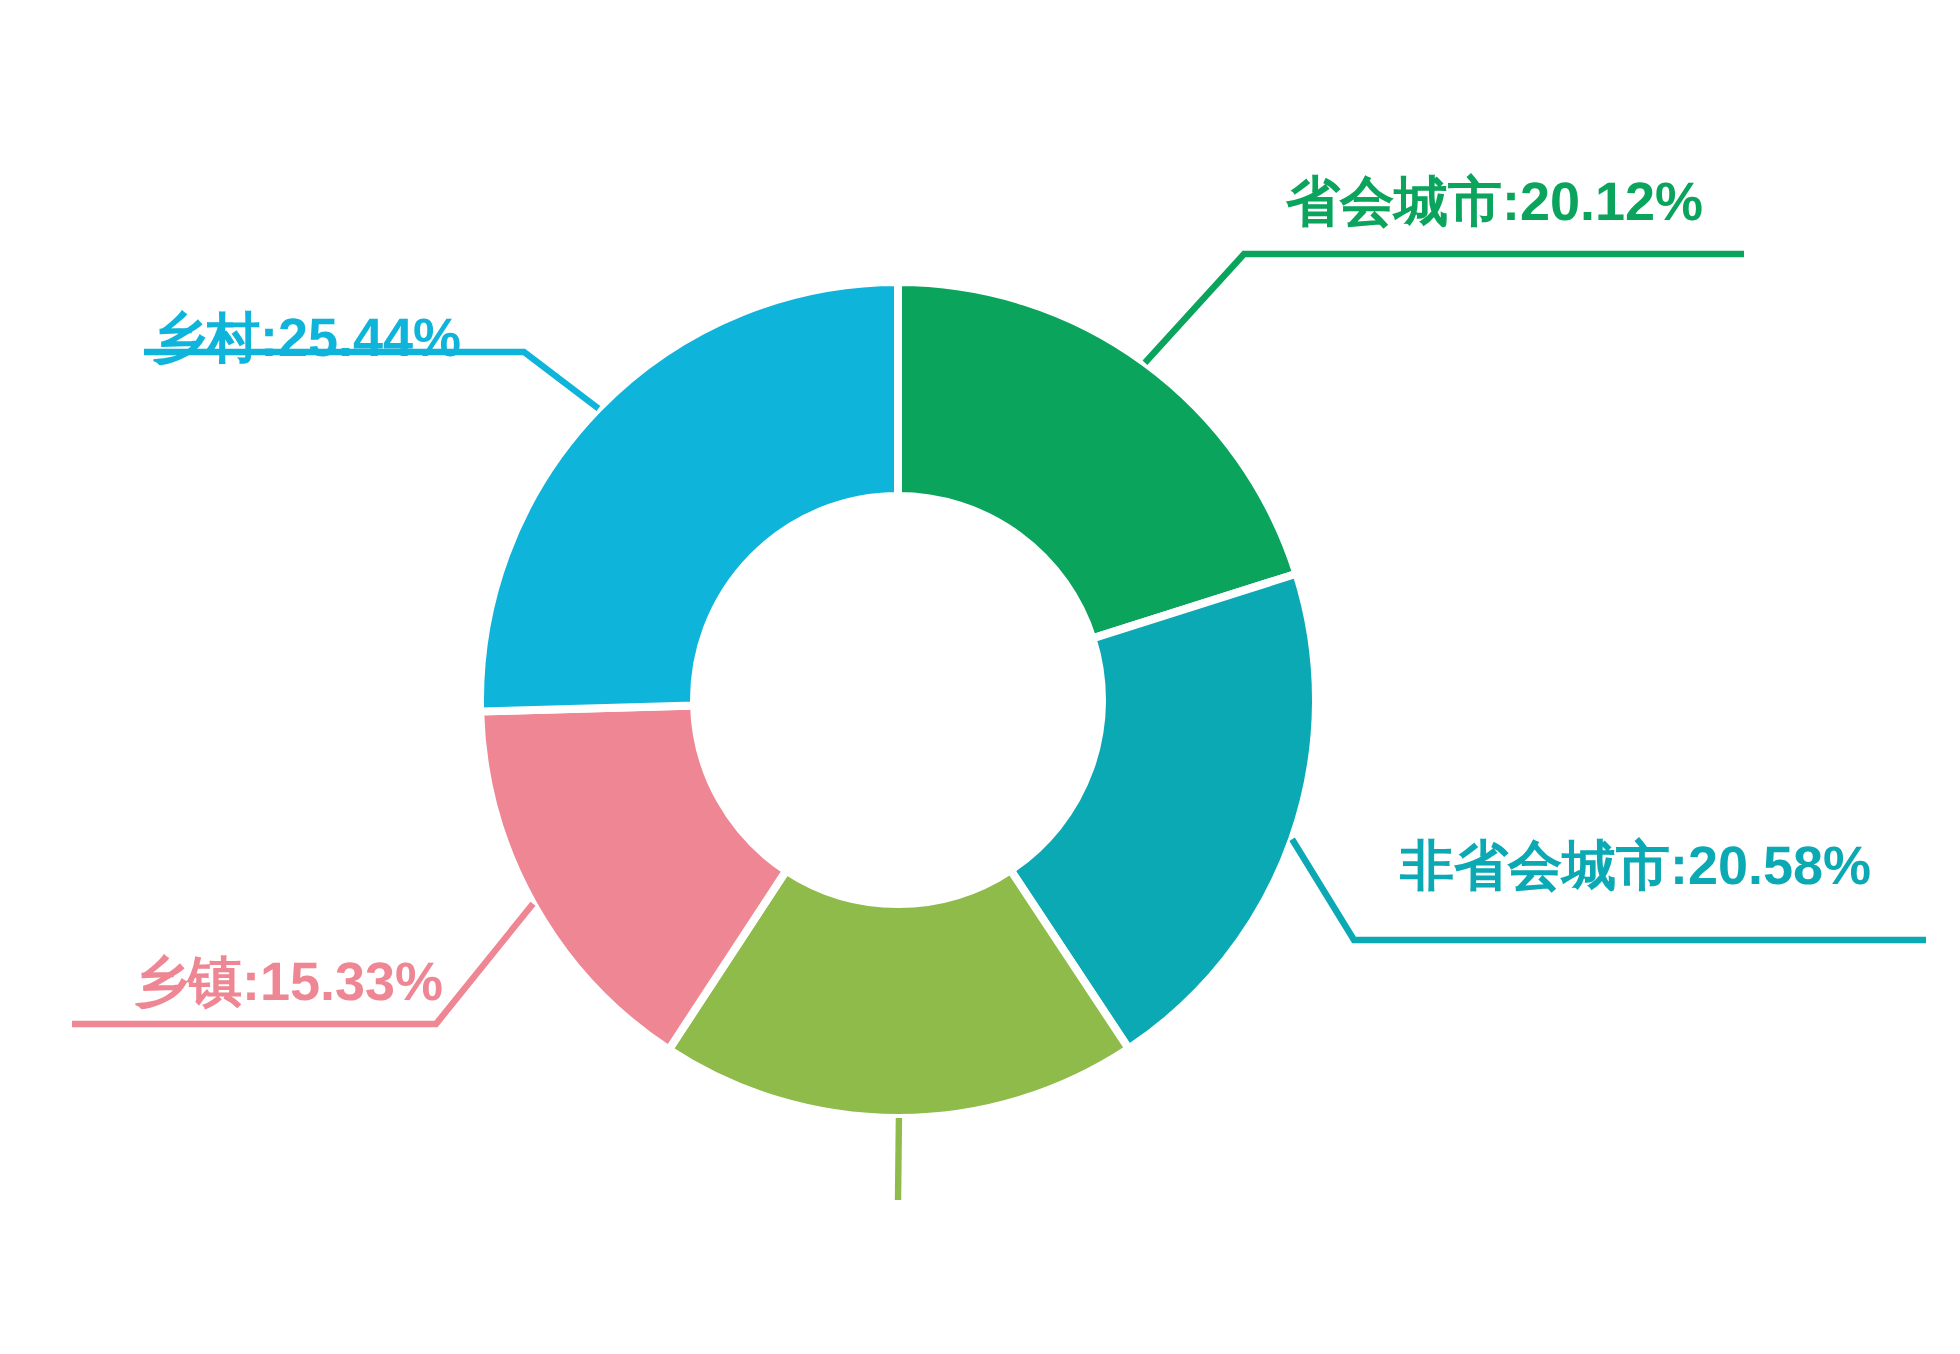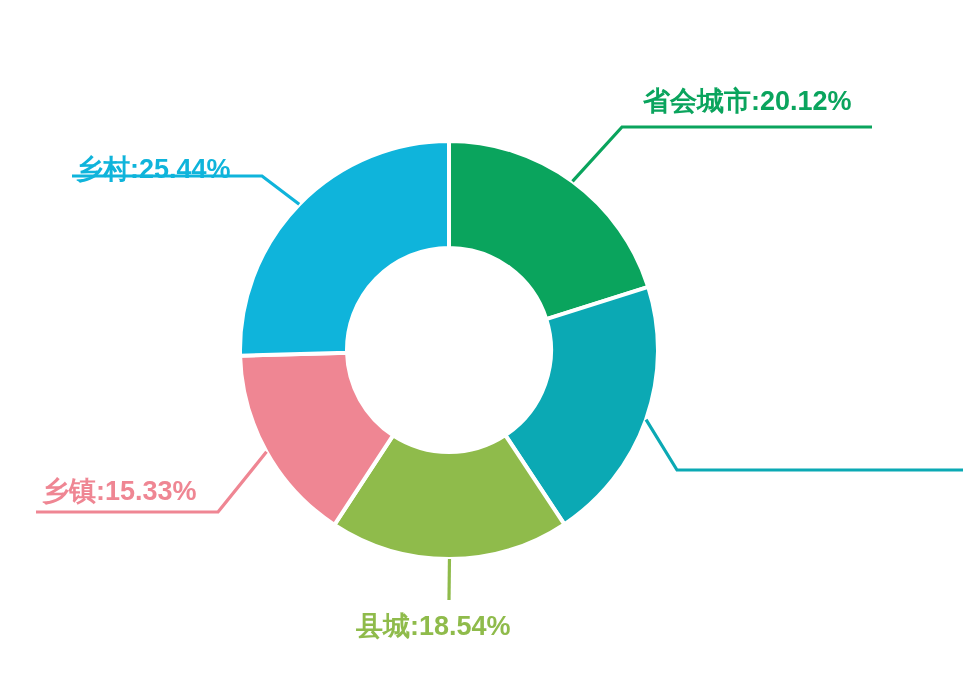--- a/index.html
+++ b/index.html
@@ -58,17 +58,17 @@
     <g id="leaders-group">
         <polyline points="572.473019526856,181.37196719133368 622,127 872,127" stroke="#0aa45d" class="leader-line"></polyline>
         <polyline points="646.0545872529021,419.6454567261095 677,470 963,470" stroke="#0ba9b4" class="leader-line"></polyline>
         <polyline points="449.4595686779688,558.9994947281697 449,600" stroke="#8fbb4b" class="leader-line"></polyline>
         <polyline points="266.4989603557193,451.85465393764133 218,512 36,512" stroke="#ef8693" class="leader-line"></polyline>
         <polyline points="299.1976753055052,204.2596023193118 262,176 72,176" stroke="#0fb4db" class="leader-line"></polyline>
       </g>
   </svg>
 
   <div class="slice-label" id="label-0" style="color: rgb(10, 164, 93);">省会城市:20.12%</div>
-  <div class="slice-label" id="label-2" style="color: rgb(143, 187, 75);">县城:18.54%</div>
-  <div class="slice-label" id="label-3" style="color: rgb(239, 134, 147);">乡镇:15.33%</div>
+  <div class="slice-label" id="label-1" style="color: rgb(11, 169, 180);">非省会城市:20.58%</div>
+  <div class="slice-label" id="label-3" style="color: rgb(239, 134, 147); margin-left: 25px;">乡镇:15.33%</div>
   <div class="slice-label" id="label-4" style="color: rgb(15, 180, 219);">乡村:25.44%</div>
 
 </div>
 
 </body></html>

